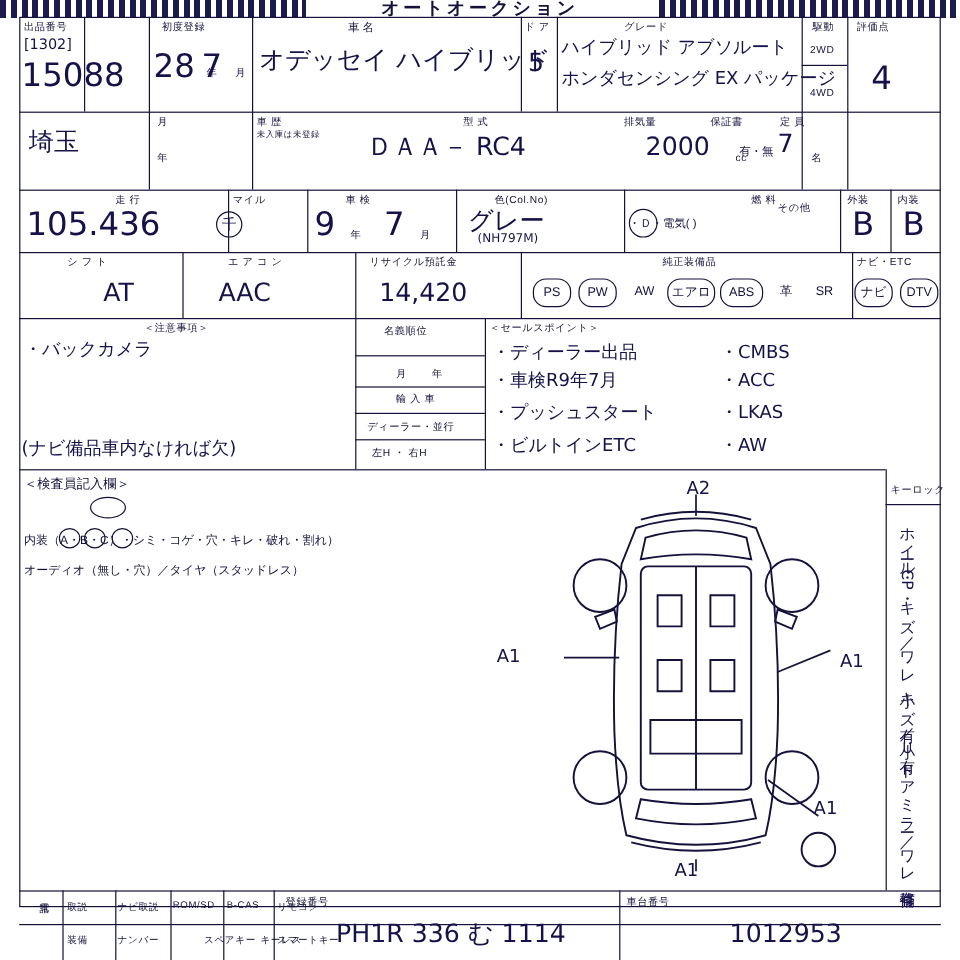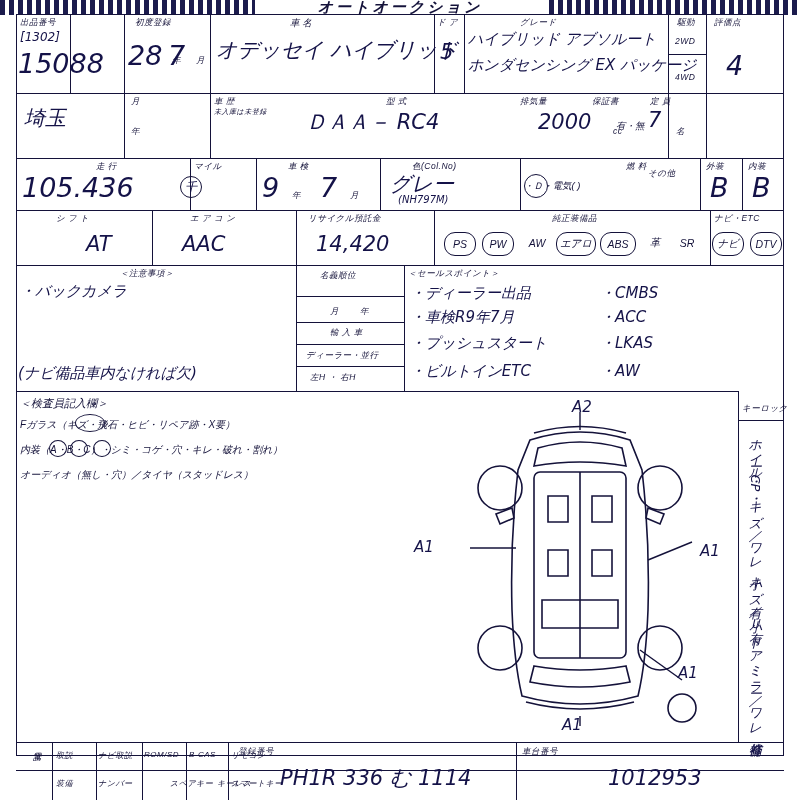--- a/index.html
+++ b/index.html
@@ -1,17 +1,17 @@
 <!DOCTYPE html>
 <html><head>
 <meta charset="utf-8">
 <style>
   html,body{margin:0;padding:0;background:#fff;}
   body{width:800px;height:800px;overflow:hidden;font-family:"Liberation Sans",sans-serif;color:#111;}
-  #sheet{position:relative;width:800px;height:680px;font-style:italic;}
+  #sheet{position:relative;width:800px;height:680px;}
   .bx{position:absolute;box-sizing:border-box;}
   .bd{border:1.6px solid #14123a;}
   .bdt{border-top:1.6px solid #14123a;}
   .bdl{border-left:1.6px solid #14123a;}
   .lbl{font-size:8.5px;color:#14123a;letter-spacing:0.5px;white-space:nowrap;}
   .lbl2{font-size:9.5px;color:#14123a;white-space:nowrap;}
   .hand{font-family:"DejaVu Sans",sans-serif;color:#141248;font-weight:500;white-space:nowrap;}
   .big{font-size:27px;}
   .mid{font-size:21px;}
   .sm{font-size:15px;}
@@ -175,21 +175,20 @@
   <div class="bx hand sm" style="left:600px;top:308px;">・ACC</div>
   <div class="bx hand sm" style="left:600px;top:334px;">・LKAS</div>
   <div class="bx hand sm" style="left:600px;top:362px;">・AW</div>
 
   <div class="bx bdl" style="left:738px;top:391px;height:351px;"></div>
   <div class="bx bdt" style="left:738px;top:420px;width:46px;"></div>
   <div class="bx lbl" style="left:742px;top:403px;">キーロック</div>
   <div class="bx hand rot" style="left:748px;top:430px;height:300px;font-size:13px;line-height:1.05;">ホイール・CP・キズ／ワレ  小キズ有／小Ｕ有  ドアミラー／ワレ  補修有</div>
 
   <div class="bx lbl2" style="left:20px;top:396px;font-size:11px;">＜検査員記入欄＞</div>
-  <div class="bx lbl2" style="left:20px;top:418px;font-size:10px;">Fガラス（キズ・飛石・ヒビ・リペア跡・X要）</div>
   <div class="bx lbl2" style="left:20px;top:443px;font-size:10px;text-align:right;">内装（A・B・C）・シミ・コゲ・穴・キレ・破れ・割れ）</div>
   <div class="bx lbl2" style="left:20px;top:468px;font-size:10px;">オーディオ（無し・穴）／タイヤ（スタッドレス）</div>
 
   <div class="bx oval" style="left:75px;top:414px;width:30px;height:18px;"></div>
   <div class="bx oval" style="left:49px;top:440px;width:18px;height:17px;"></div>
   <div class="bx oval" style="left:70px;top:440px;width:18px;height:17px;"></div>
   <div class="bx oval" style="left:93px;top:440px;width:18px;height:17px;"></div>
 
   <div class="bx" style="left:430px;top:400px;width:300px;height:340px;">
     <svg width="300" height="340" viewBox="0 0 300 340">

